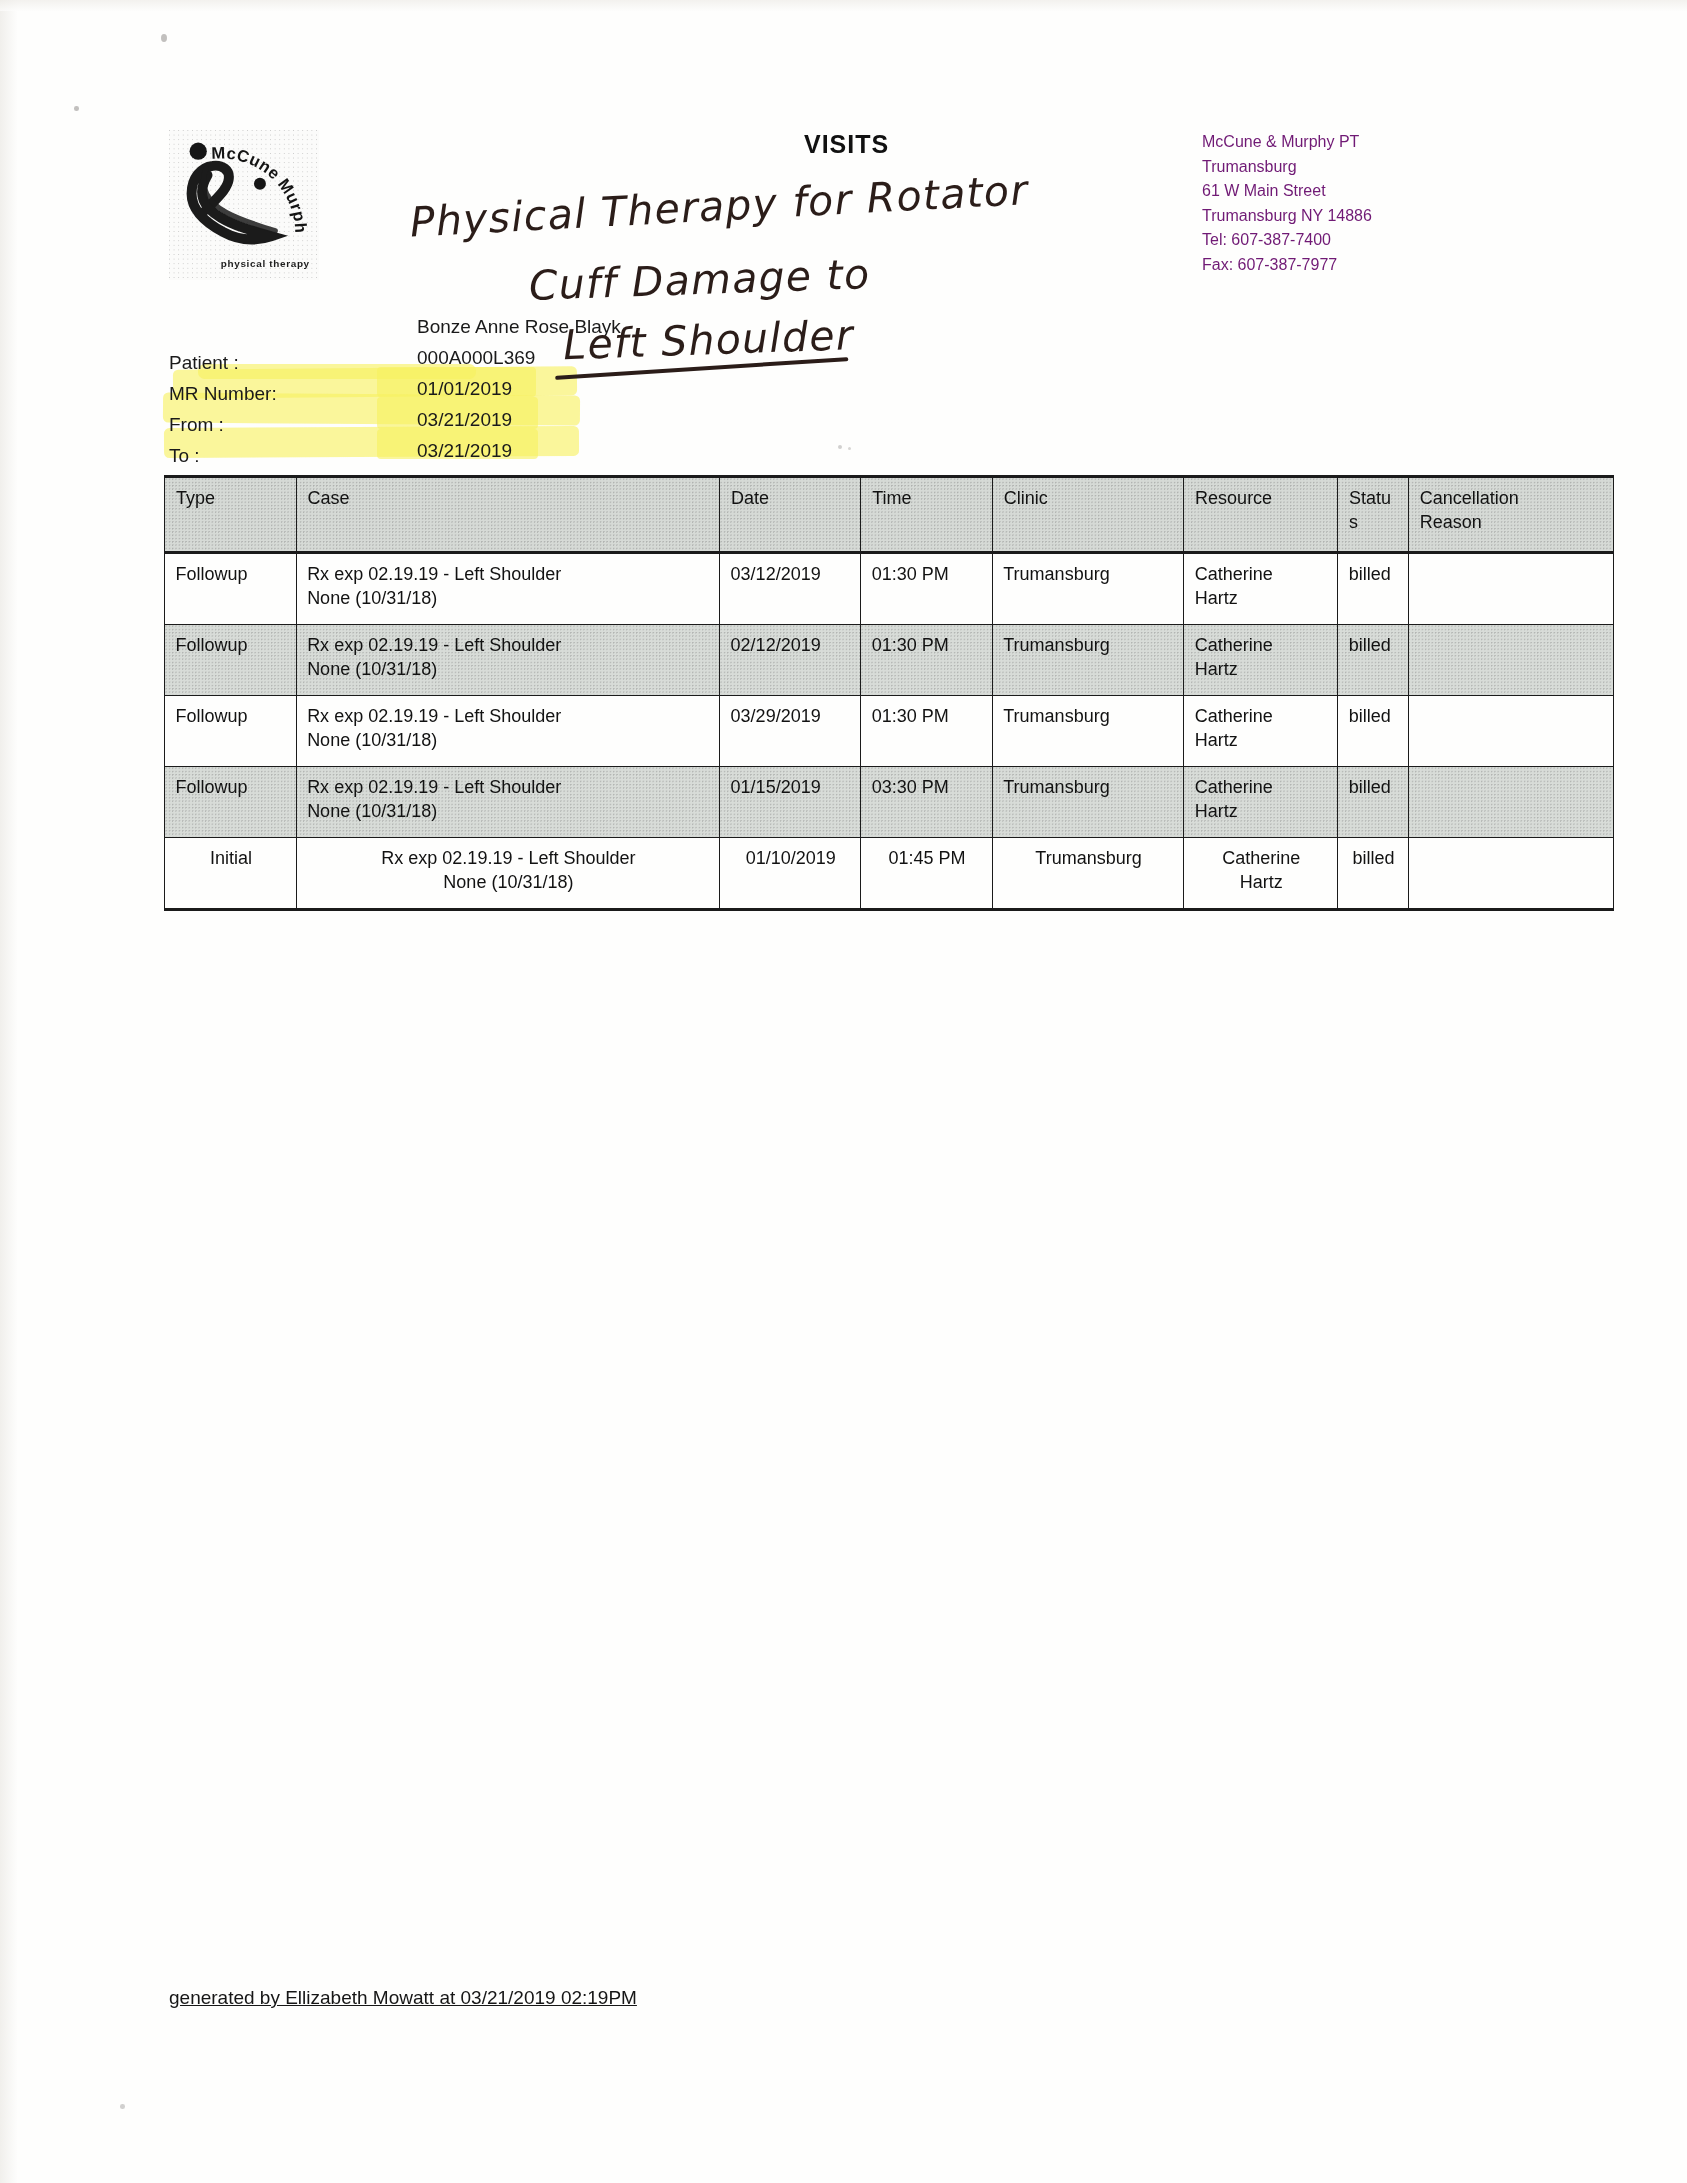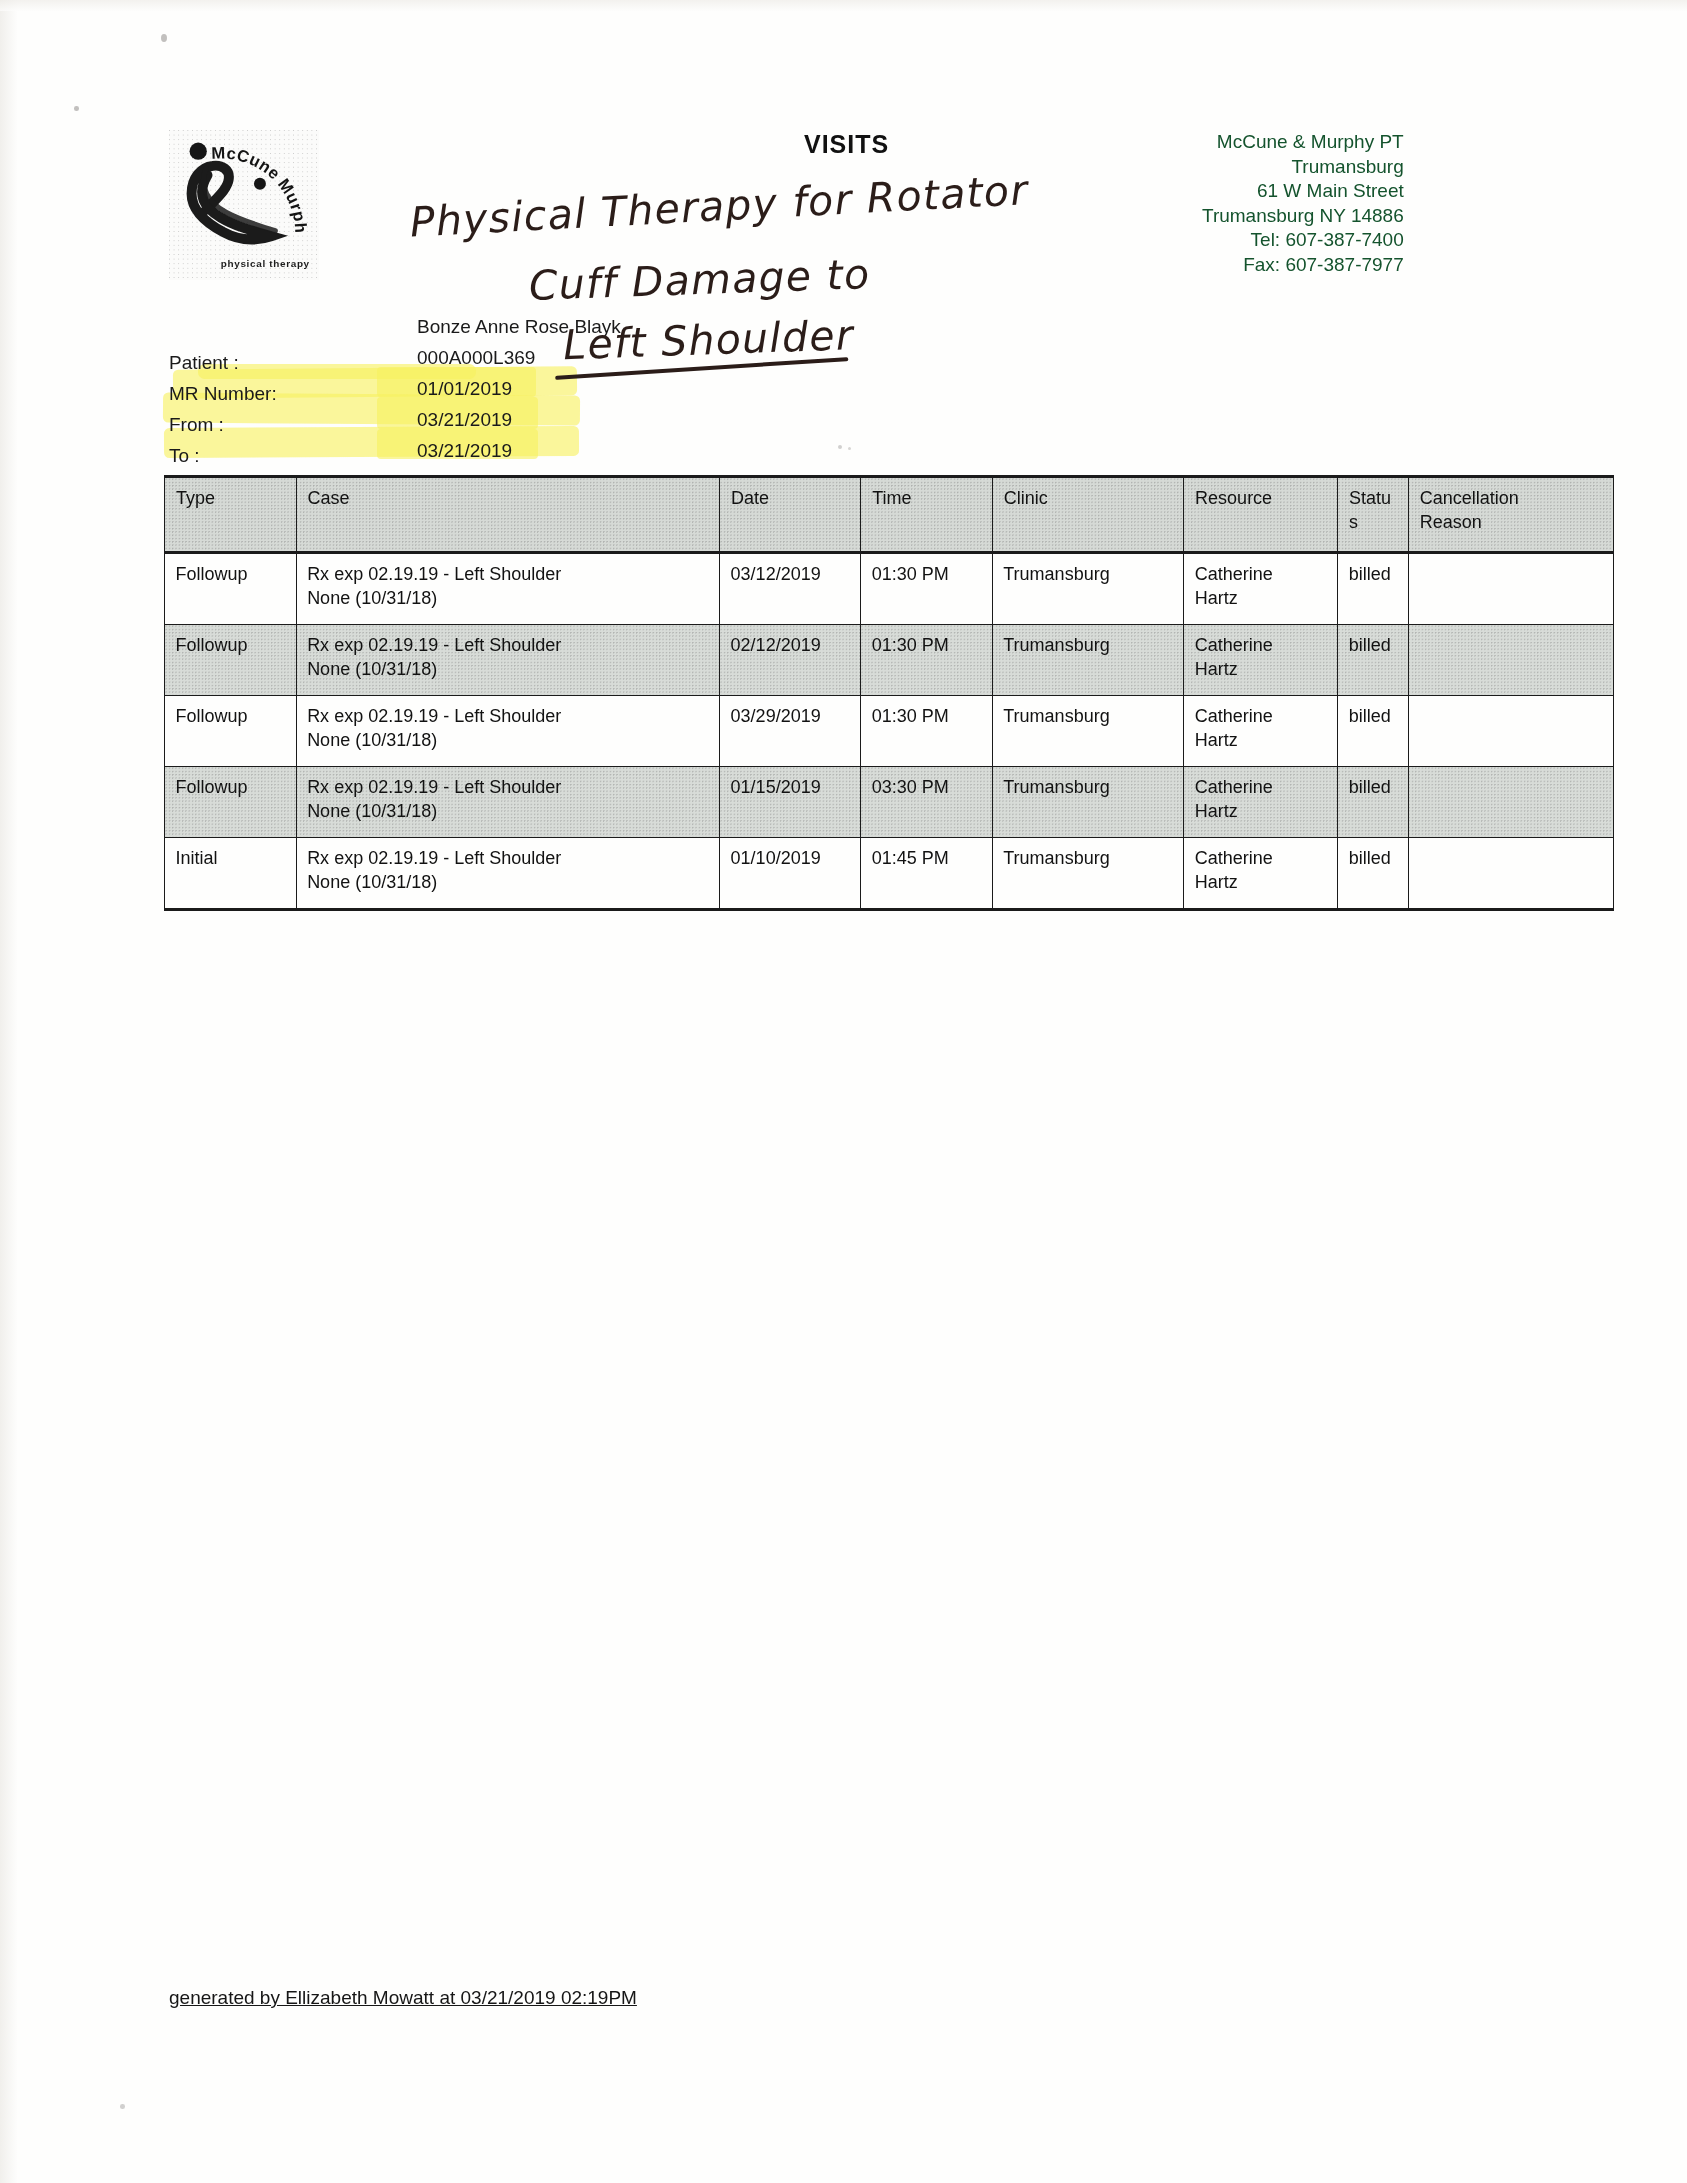--- a/index.html
+++ b/index.html
@@ -68,25 +68,24 @@
     font-weight: bold;
     letter-spacing: 1px;
     color: #111;
   }
 
   
   #clinic-block {
     position: absolute;
     left: 1202px;
     top: 130px;
-    font-size: 19px;
+    font-size: 16px;
     line-height: 24.5px;
-    color: #14532d;
+    color: #701a75;
     white-space: nowrap;
-    text-align: right;
   }
 
   
   #patient-block {
     position: absolute;
     left: 169px;
     top: 308px;
     font-size: 19px;
     line-height: 31px;
   }
@@ -167,20 +166,21 @@
     height: 54px;
   }
   #visits-table tbody tr.shaded td {
     background-color: #d8dcd8;
     background-image:
       radial-gradient(circle at 0.7px 0.7px, rgba(120,120,120,.40) 0.6px, transparent 0.7px);
     background-size: 3.3px 3.3px;
   }
   #visits-table tbody tr:last-child td {
     border-bottom-width: 3.3px;
+    text-align: center;
   }
   .col-type   { width: 123px; }
   .col-case   { width: 396px; }
   .col-date   { width: 132px; }
   .col-time   { width: 123px; }
   .col-clinic { width: 179px; }
   .col-res    { width: 144px; }
   .col-status { width: 66px; }
   .col-cancel { width: 192px; }
 

